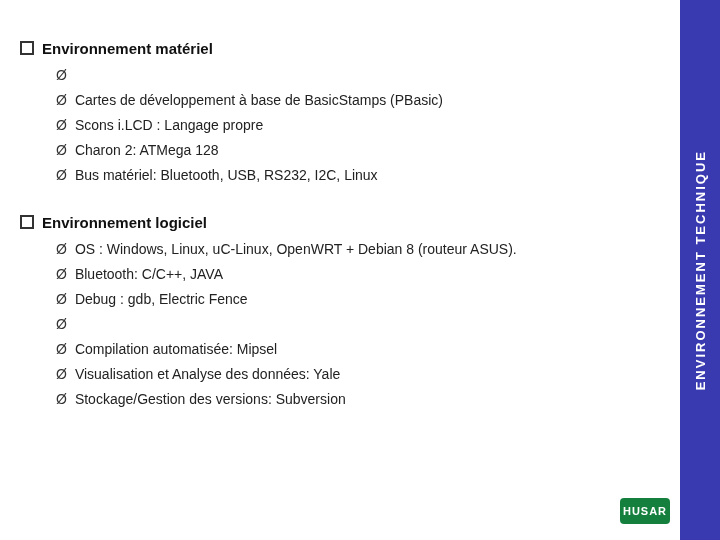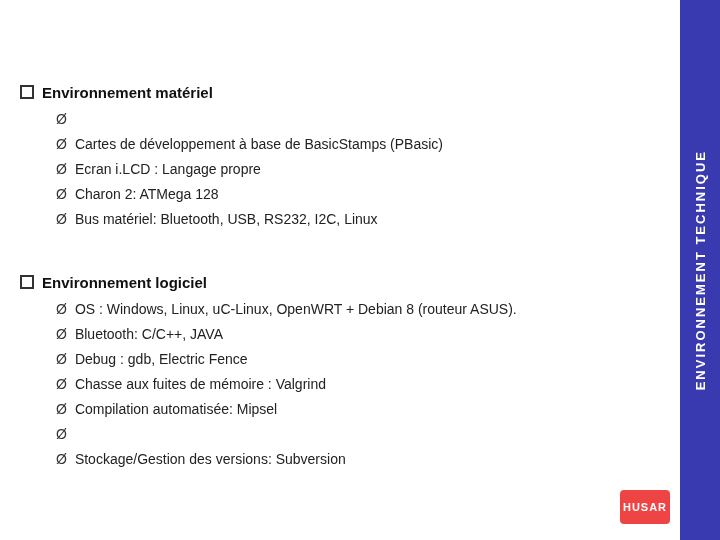--- a/index.html
+++ b/index.html
@@ -23,21 +23,20 @@
       position: absolute;
       top: 0;
       left: 0;
       width: 680px;
       height: 540px;
       padding: 40px 20px 20px 20px;
     }
 
     .section {
       margin-bottom: 28px;
-      margin-top: 44px;
     }
 
     .section-header {
       display: flex;
       align-items: flex-start;
       margin-bottom: 8px;
     }
 
     .checkbox-icon {
       width: 14px;
@@ -100,22 +99,22 @@
     }
 
     .logo-area {
       position: absolute;
       bottom: 16px;
       right: 50px;
     }
 
     .logo-box {
       width: 50px;
-      height: 34px;
-      background: #ef4444;
+      height: 26px;
+      background: #15803d;
       border-radius: 4px;
       display: flex;
       align-items: center;
       justify-content: center;
     }
 
     .logo-text {
       color: white;
       font-size: 11px;
       font-weight: bold;
@@ -135,21 +134,21 @@
     <ul class="items-list">
     <li>
           <span class="arrow-icon">Ø</span>
         </li>
         <li>
           <span class="arrow-icon">Ø</span>
           <span>Cartes de développement à base de BasicStamps (PBasic)</span>
         </li>
         <li>
           <span class="arrow-icon">Ø</span>
-          <span>Ecran i.LCD : Langage propre</span>
+          <span>Scons i.LCD : Langage propre</span>
         </li>
         <li>
           <span class="arrow-icon">Ø</span>
           <span>Charon 2: ATMega 128</span>
         </li>
         <li>
           <span class="arrow-icon">Ø</span>
           <span>Bus matériel: Bluetooth, USB, RS232, I2C, Linux</span>
         </li>
       </ul>
@@ -168,28 +167,28 @@
         <li>
           <span class="arrow-icon">Ø</span>
           <span>Bluetooth: C/C++, JAVA</span>
         </li>
         <li>
           <span class="arrow-icon">Ø</span>
           <span>Debug : gdb, Electric Fence</span>
         </li>
         <li>
           <span class="arrow-icon">Ø</span>
-          <span>Chasse aux fuites de mémoire : Valgrind</span>
         </li>
         <li>
           <span class="arrow-icon">Ø</span>
           <span>Compilation  automatisée: Mipsel</span>
         </li>
         <li>
           <span class="arrow-icon">Ø</span>
+          <span>Visualisation et Analyse des données: Yale</span>
         </li>
         <li>
           <span class="arrow-icon">Ø</span>
           <span>Stockage/Gestion des versions: Subversion</span>
         </li>
       </ul>
   </div>
 
 </div>
 

